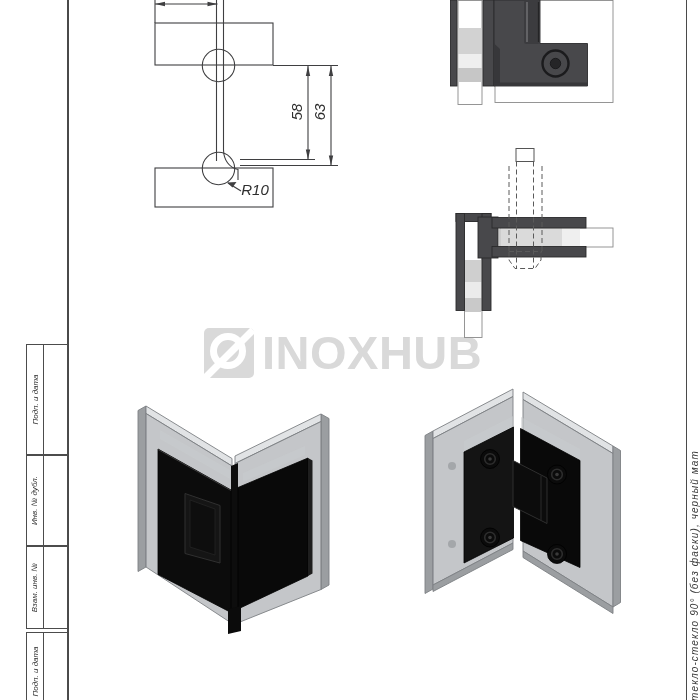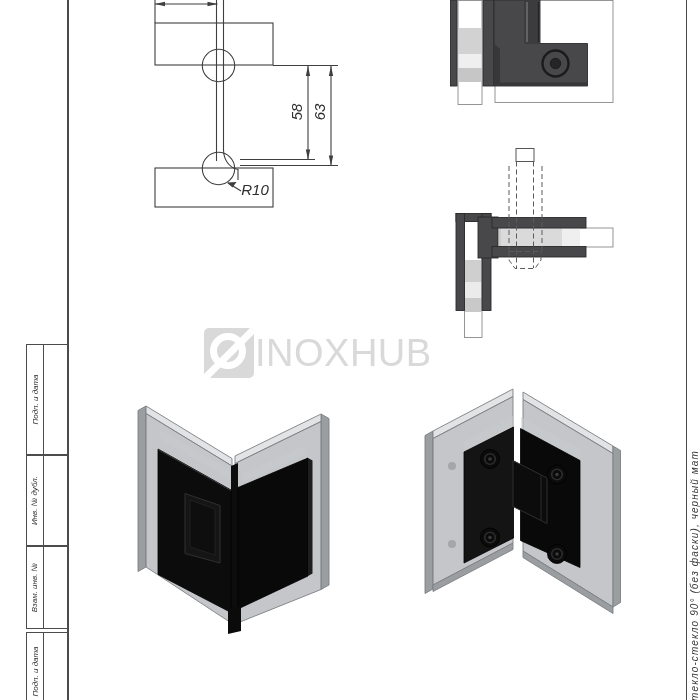--- a/index.html
+++ b/index.html
@@ -25,22 +25,22 @@
   
   .g-face{fill:var(--c-glass-face,#b7babd);fill-opacity:.82;stroke:#7d8083;stroke-width:.9;}
   .g-bevel{fill:var(--c-glass-light,#e1e3e5);stroke:#7d8083;stroke-width:.9;}
   .g-side{fill:#9b9ea1;stroke:#7d8083;stroke-width:.9;}
   .blk{fill:var(--c-hinge-black,#0c0c0c);stroke:#000;stroke-width:.8;}
   .blk2{fill:#090909;stroke:#000;stroke-width:.8;}
   .refl{fill:#c9ccce;fill-opacity:.55;stroke:none;}
 
   
   .logo{position:absolute;left:203px;top:327px;display:flex;align-items:center;}
-  .logo-text{font-size:38px;font-weight:normal;color:var(--c-logo-gray,#d9d9d9);
-             letter-spacing:.5px;line-height:52px;margin-left:0;}
+  .logo-text{font-size:47px;font-weight:bold;color:var(--c-logo-gray,#d9d9d9);
+             letter-spacing:.5px;line-height:52px;margin-left:7px;}
 
   
   .tb-row{position:absolute;left:26px;width:42px;box-sizing:border-box;
           border:1.2px solid #4c4c4c;display:flex;}
   .tb-label{width:16px;border-right:1.2px solid #4c4c4c;display:flex;
             align-items:center;justify-content:center;overflow:visible;}
   .tb-label span{transform:rotate(-90deg);white-space:nowrap;font-style:italic;
                  font-size:8px;color:#333;}
   .tb-blank{flex:1;}
 

